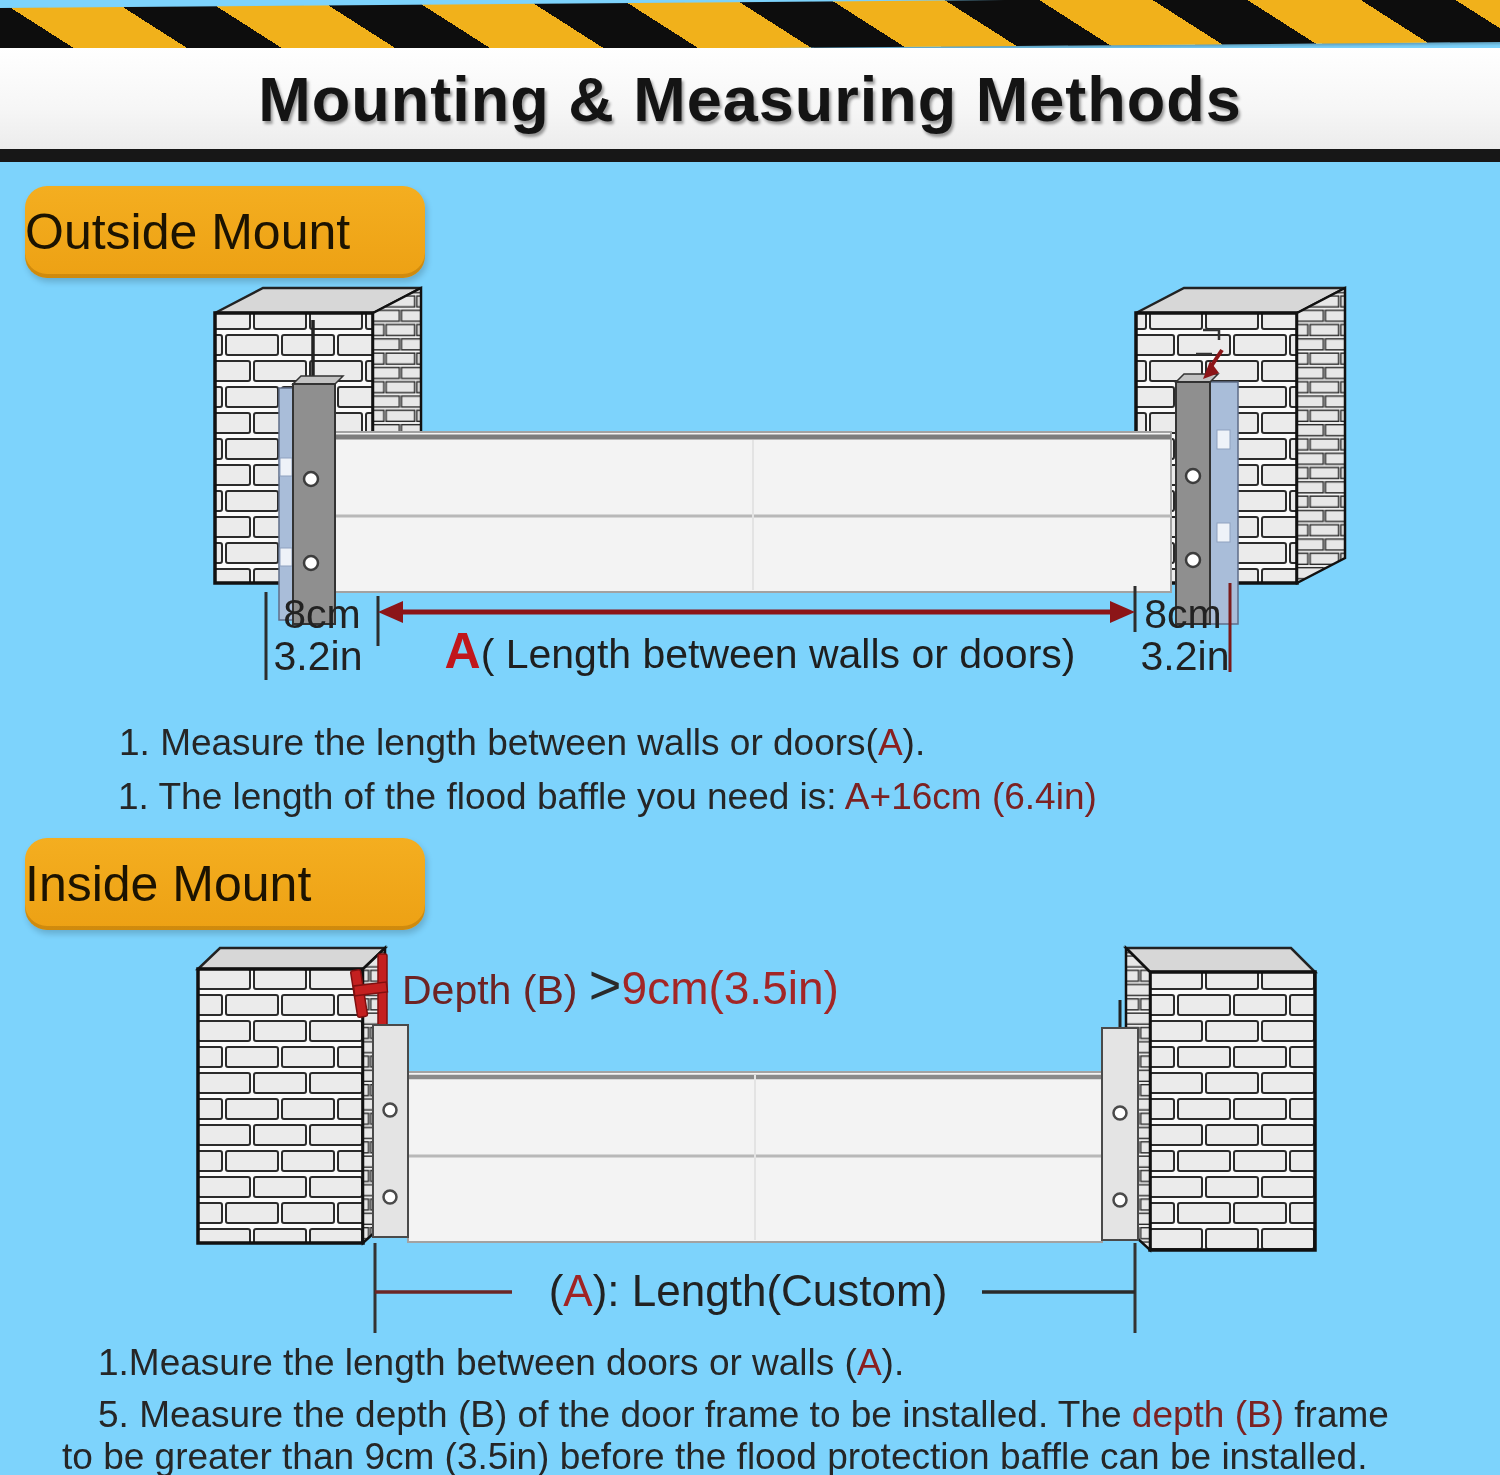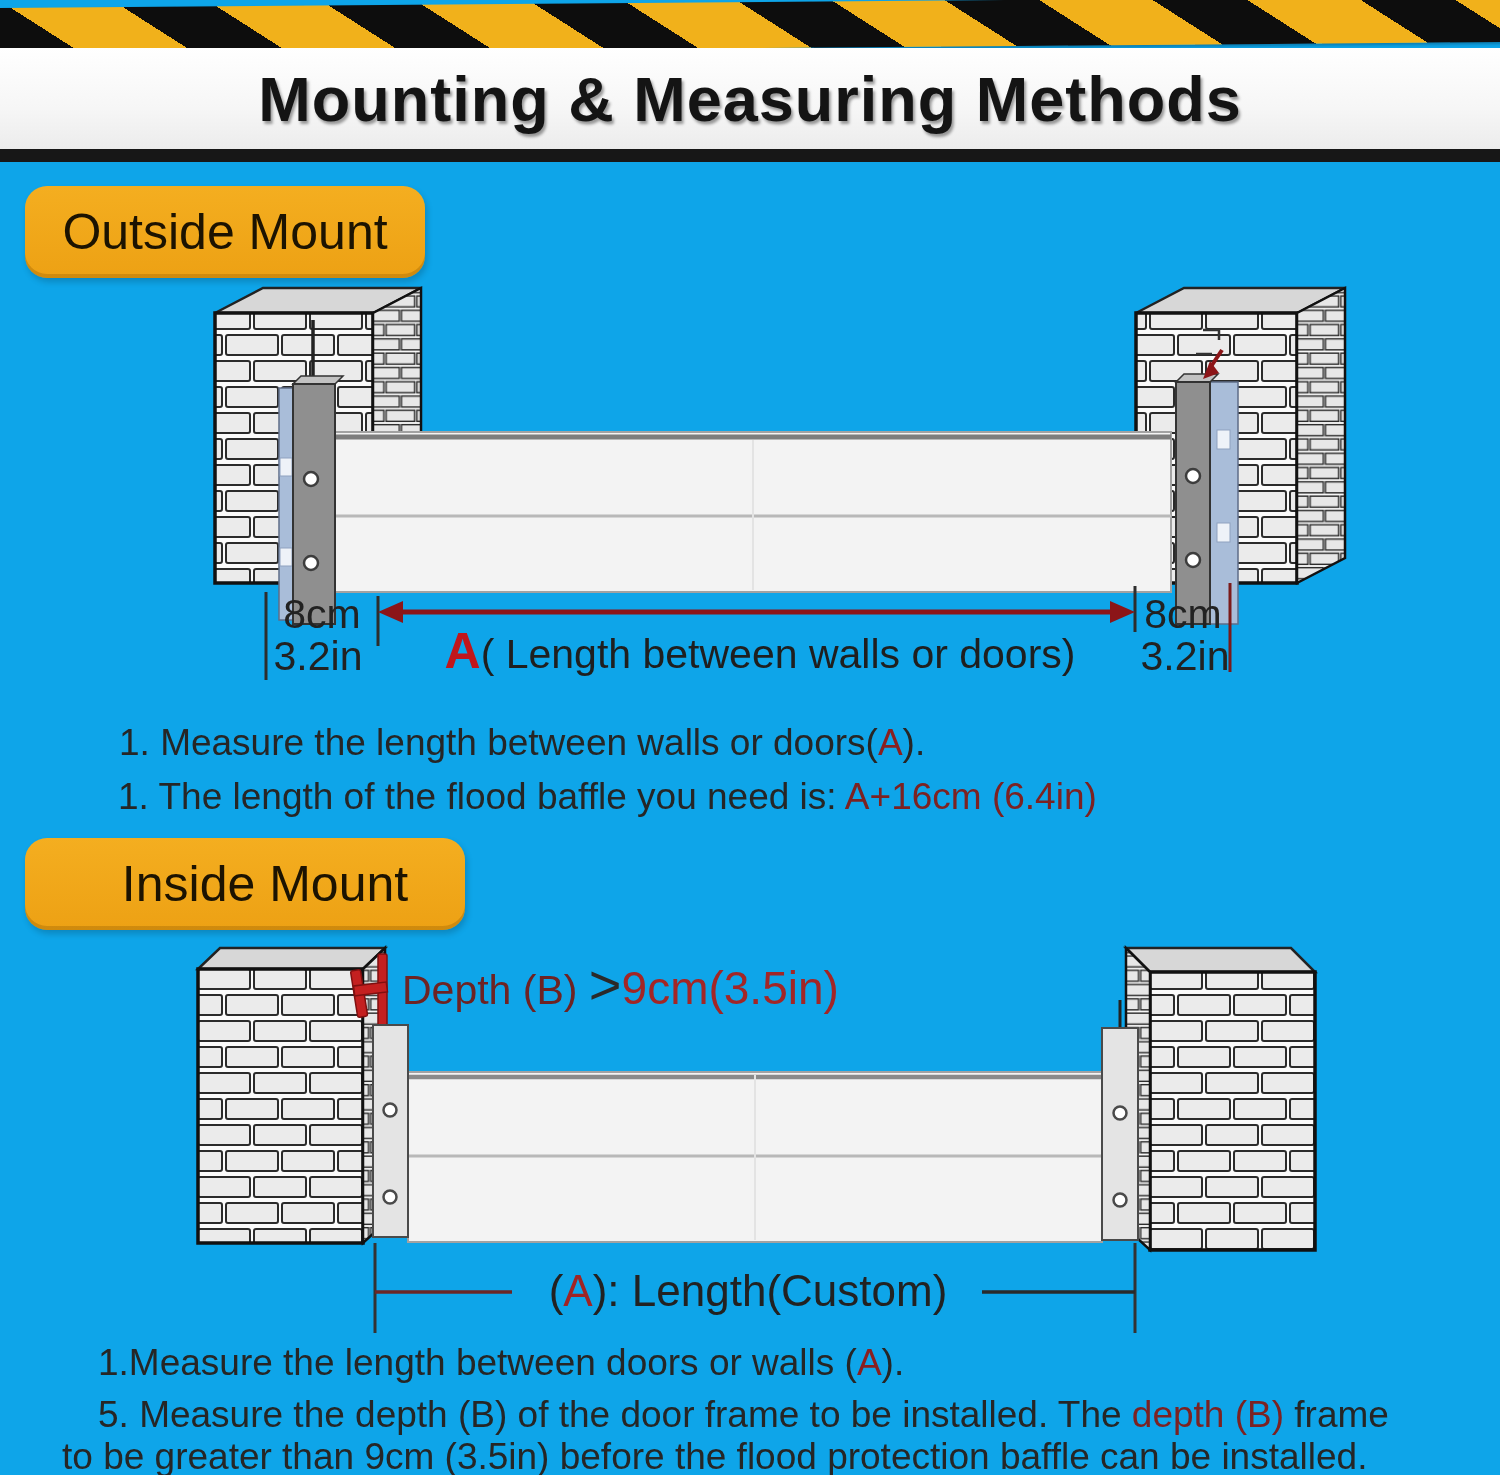--- a/index.html
+++ b/index.html
@@ -1,37 +1,37 @@
 <!DOCTYPE html>
 <html><head>
 <meta charset="utf-8">
 <style>
   html,body{margin:0;padding:0;background:#ffffff;}
-  .page{position:relative;width:1500px;height:1475px;background:#0ea5e9;overflow:hidden;
+  .page{position:relative;width:1500px;height:1475px;background:#7dd3fc;overflow:hidden;
         font-family:"Liberation Sans", sans-serif;}
 
   
   .stripes{position:absolute;top:2px;left:-12px;right:-12px;height:46px;
            background:repeating-linear-gradient(33deg,#0d0d0d 0 51px,#f1b11b 51px 112px);
            transform:rotate(-0.45deg);box-shadow:0 2px 3px rgba(0,0,0,.25);}
   .title-band{position:absolute;top:48px;left:0;right:0;height:101px;
               background:linear-gradient(180deg,#ffffff 0%,#f6f6f6 60%,#ececec 100%);
               display:flex;align-items:center;justify-content:center;}
   .title-band h1{margin:0;font-size:63px;font-weight:bold;color:#141414;letter-spacing:1px;
                  text-shadow:2px 3px 3px rgba(0,0,0,.38);}
   .black-band{position:absolute;top:149px;left:0;right:0;height:13px;background:#171717;}
 
   
   .badge{position:absolute;left:25px;width:400px;height:92px;
          background:linear-gradient(180deg,#f4ae20 0%,#eda114 100%);
-         border-radius:22px;display:flex;align-items:center;justify-content:center;
+         border-radius:22px;display:flex;align-items:center;
          font-size:50px;color:#1c1301;
          box-shadow:2px 4px 6px rgba(0,0,0,.18), inset 0 -4px 0 rgba(140,85,0,.30);}
   .badge.outside{top:186px;}
-  .badge.inside{top:838px;padding-left:40px;}
+  .badge.inside{top:838px;}
 
   
   svg{position:absolute;left:0;overflow:visible;}
   #svg-outside{top:280px;}
   #svg-inside{top:940px;}
   text{font-family:"Liberation Sans", sans-serif;}
 
   
   .step{position:absolute;font-size:37px;color:#262626;white-space:nowrap;}
   .step .dkred{color:#7c2222;text-align:right;}

